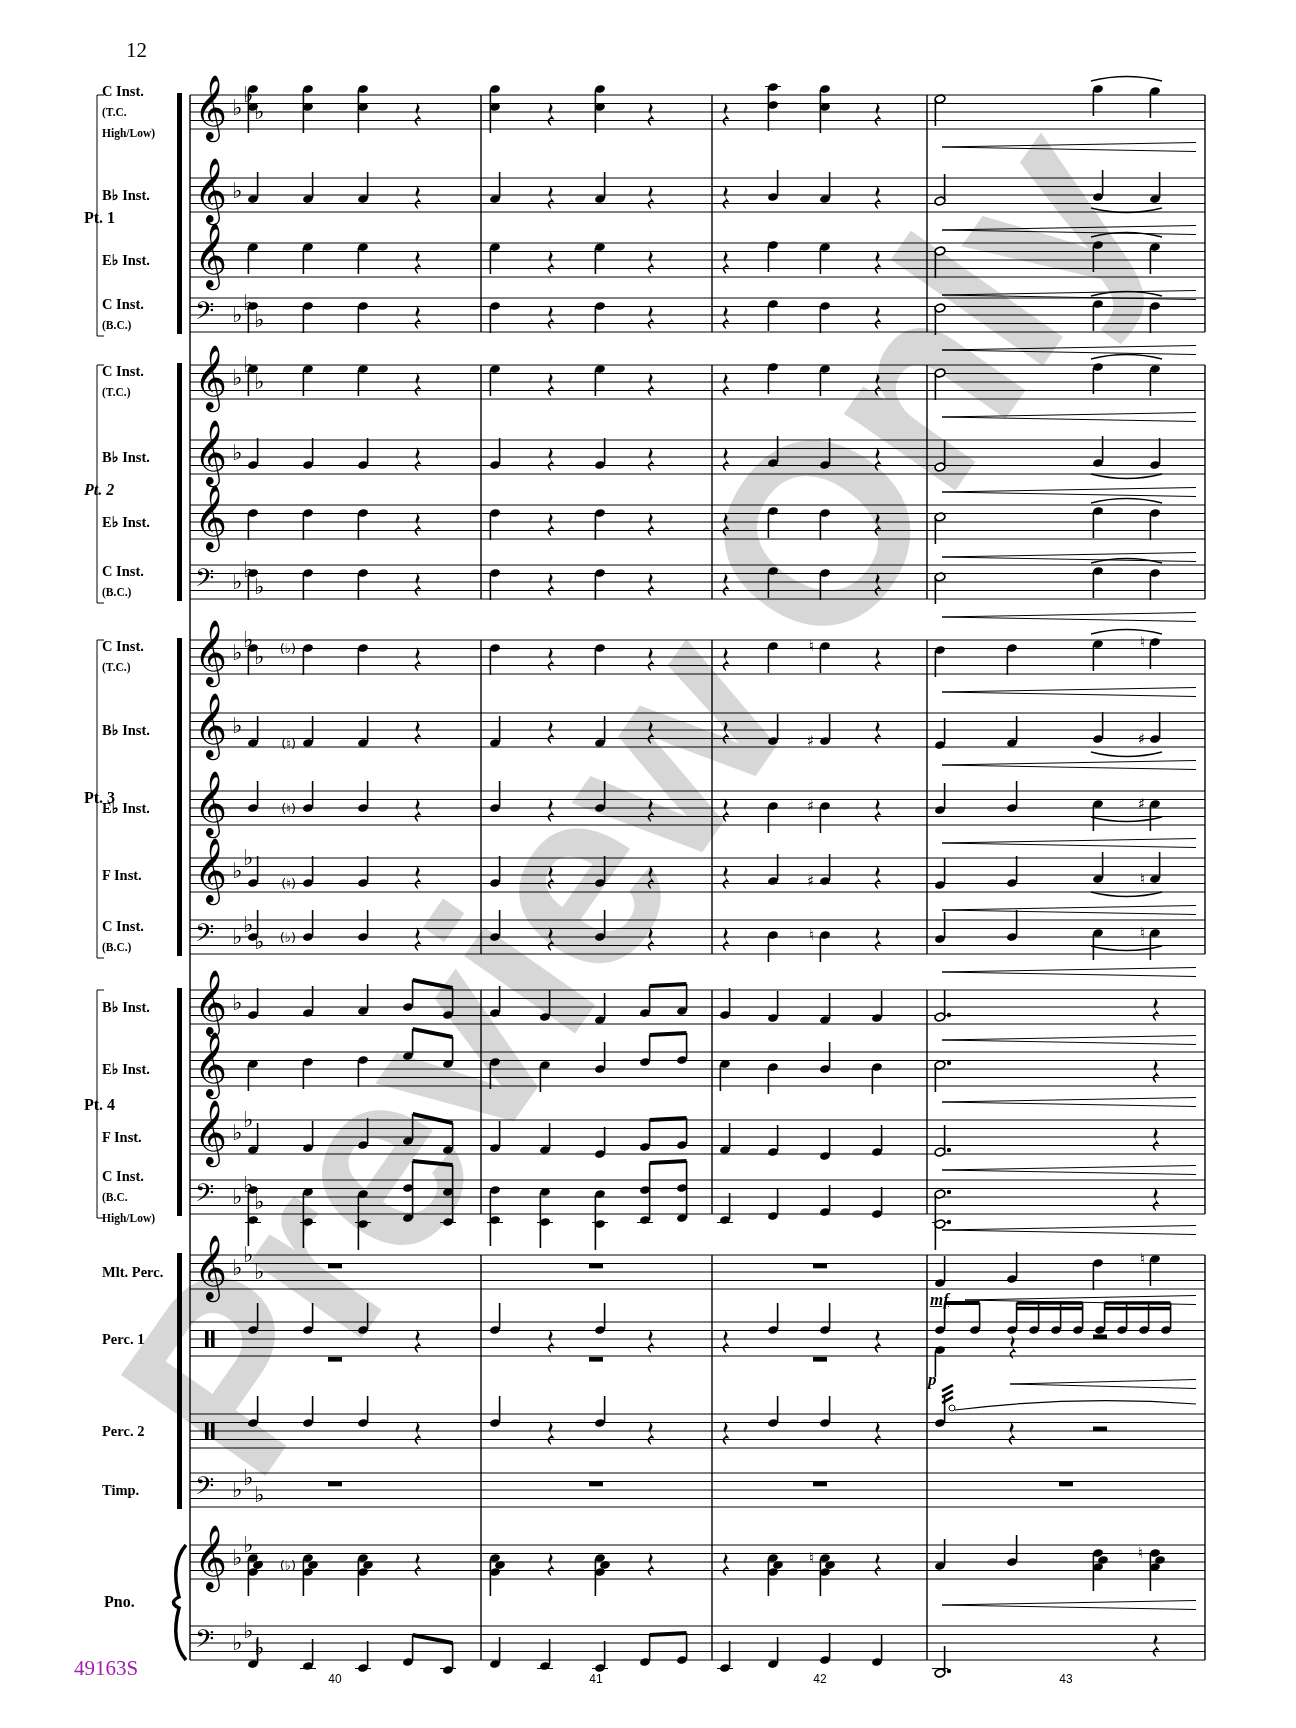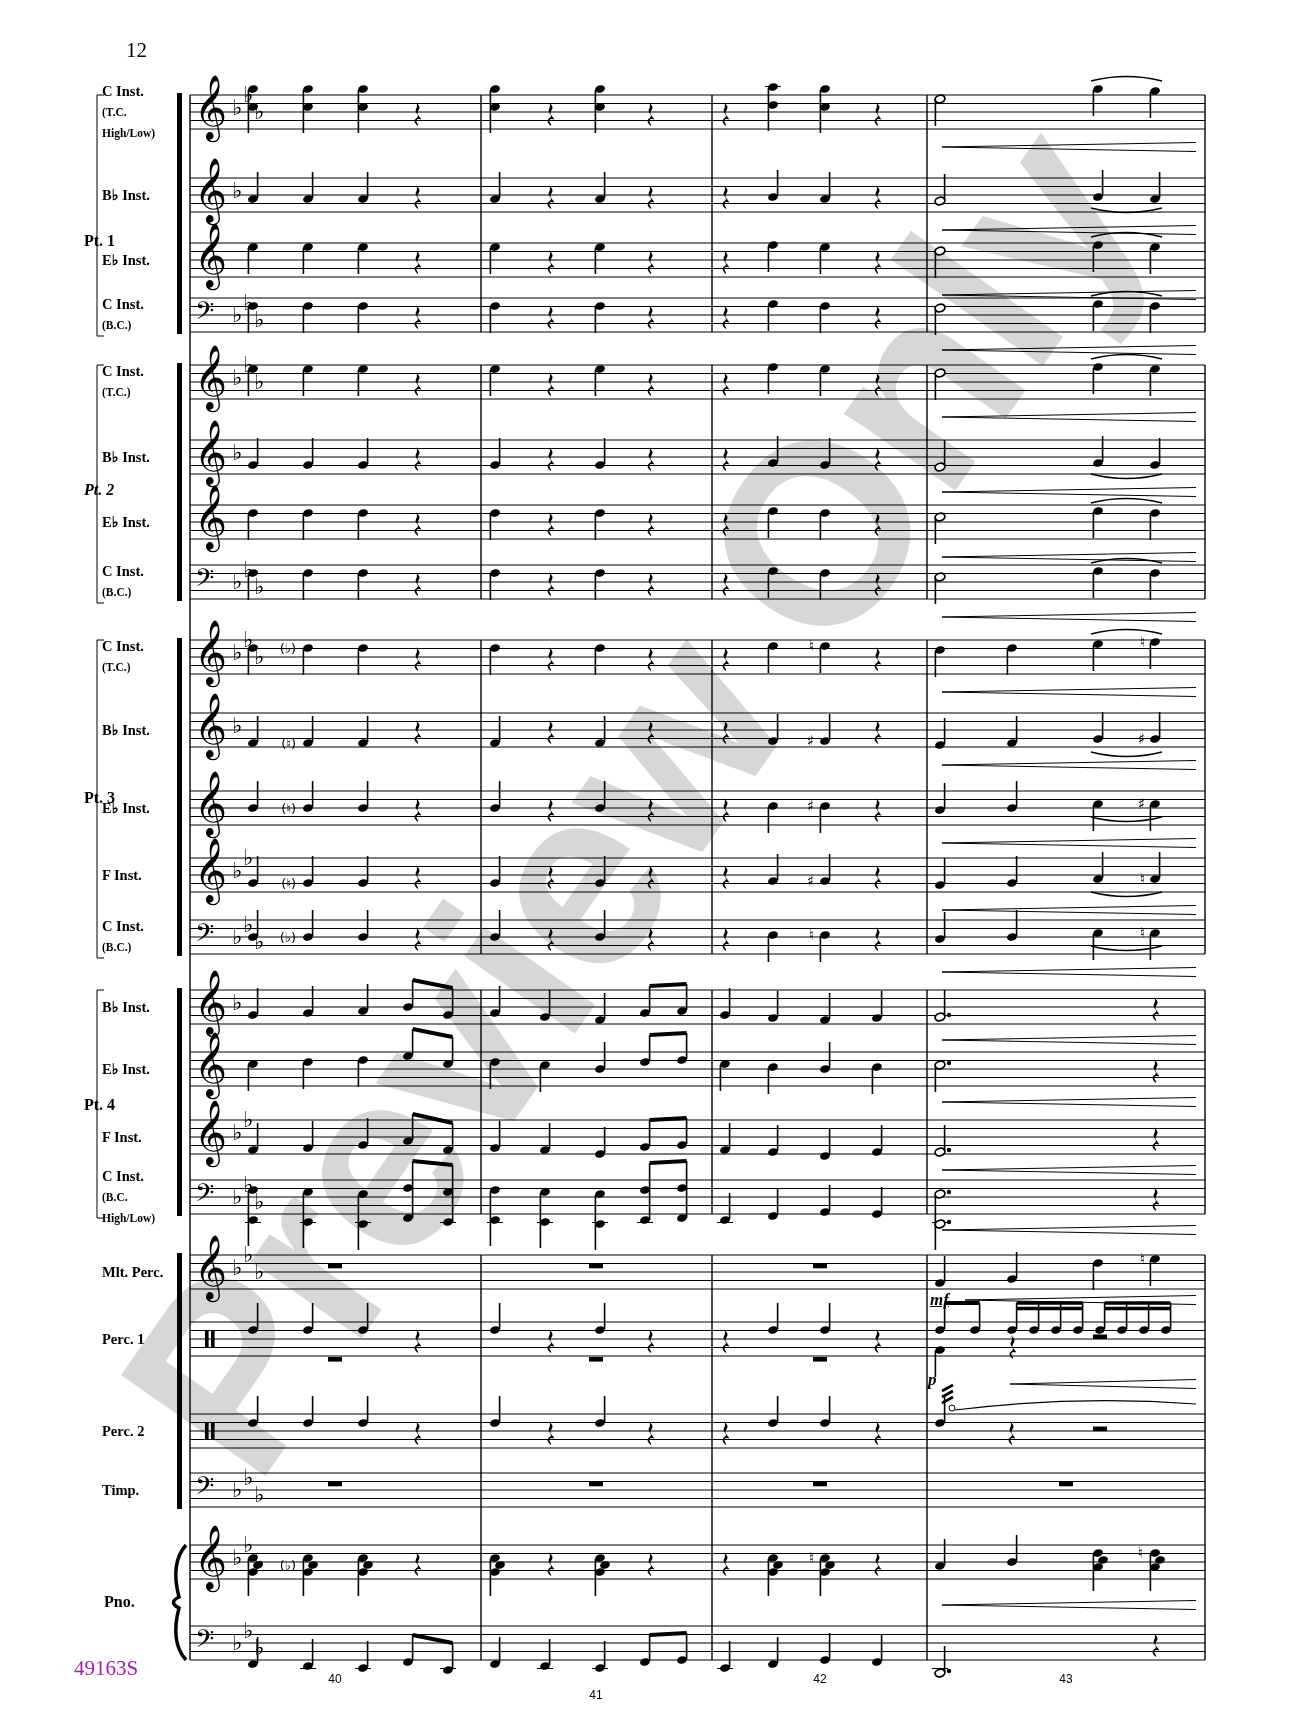--- a/index.html
+++ b/index.html
@@ -1020,21 +1020,21 @@
       <line x1="927" y1="1255" x2="927" y2="1660" stroke="#000" stroke-width="1.4"></line>
       <line x1="1205" y1="95" x2="1205" y2="332" stroke="#000" stroke-width="1.4"></line>
       <line x1="1205" y1="365" x2="1205" y2="599" stroke="#000" stroke-width="1.4"></line>
       <line x1="1205" y1="640" x2="1205" y2="954" stroke="#000" stroke-width="1.4"></line>
       <line x1="1205" y1="990" x2="1205" y2="1214" stroke="#000" stroke-width="1.4"></line>
       <line x1="1205" y1="1255" x2="1205" y2="1660" stroke="#000" stroke-width="1.4"></line>
     </svg>
   <div id="labels">
     <div class="pgnum">12</div>
     <div class="catalog">49163S</div>
-  <div class="grouplabel" style="left: 84px; top: 218px; margin-top: 23px;">Pt. 1</div>
+  <div class="grouplabel" style="left: 84px; top: 218px;">Pt. 1</div>
       <div class="stafflabel" style="left: 102px; top: 112px;">
         <div class="l0">C Inst.</div>
         <div class="ls">(T.C.</div>
         <div class="ls">High/Low)</div>
       </div>
       <div class="stafflabel" style="left: 102px; top: 195px;">
         <div class="l0">B♭ Inst.</div>
       </div>
       <div class="stafflabel" style="left: 102px; top: 260px;">
         <div class="l0">E♭ Inst.</div>
@@ -1098,19 +1098,19 @@
         <div class="l0">Perc. 1</div>
       </div>
       <div class="stafflabel" style="left: 102px; top: 1431px;">
         <div class="l0">Perc. 2</div>
       </div>
       <div class="stafflabel" style="left: 102px; top: 1490px;">
         <div class="l0">Timp.</div>
       </div>
       <div class="grouplabel" style="left: 104px; top: 1602px;">Pno.</div>
       <div class="mnum" style="left: 335px;">40</div>
-      <div class="mnum" style="left: 596px; margin-top: 16px;">41</div>
+      <div class="mnum" style="left: 596px;">41</div>
       <div class="mnum" style="left: 820px;">42</div>
       <div class="mnum" style="left: 1066px;">43</div>
       <div class="dyn" style="left: 930px; top: 1290px; text-decoration: underline;">mf</div>
       <div class="dyn" style="left: 928px; top: 1370px;">p</div>
     </div>
 </div>
 
 </body></html>

